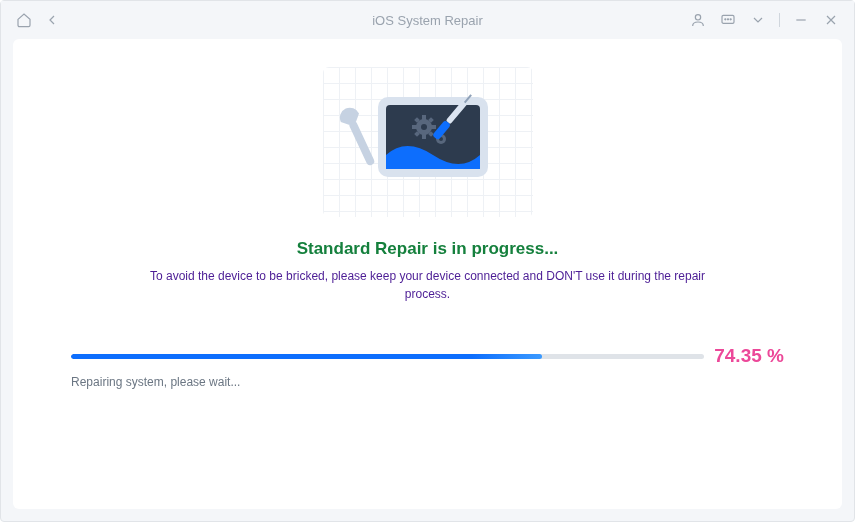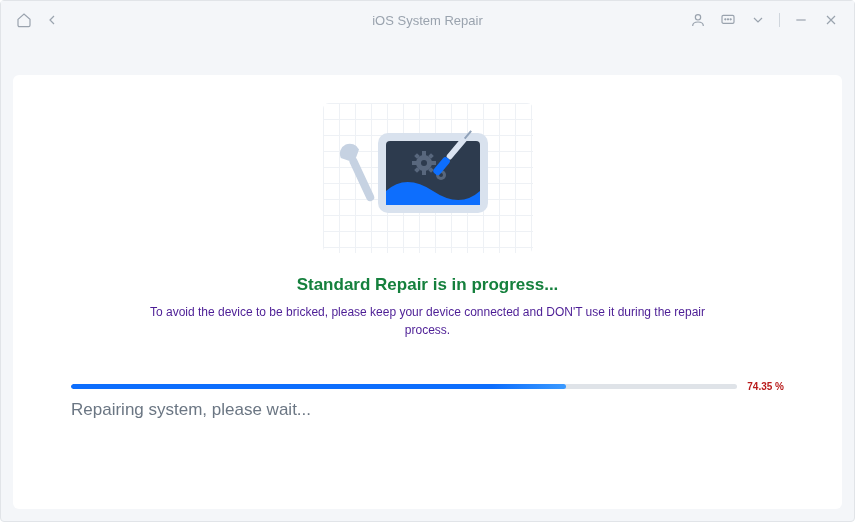--- a/index.html
+++ b/index.html
@@ -11,21 +11,20 @@
       overflow: hidden;
     }
     .window {
       width: 855px;
       height: 522px;
       background: #f4f6f9;
       border: 1px solid #e1e4e8;
       border-radius: 4px;
       display: flex;
       flex-direction: column;
-      gap: 36px;
     }
     .titlebar {
       height: 38px;
       display: flex;
       align-items: center;
       padding: 0 14px;
       background: #f4f6f9;
       position: relative;
     }
     .titlebar-left {
@@ -112,32 +111,32 @@
       border-radius: 3px;
       position: relative;
       overflow: hidden;
     }
     .progress-fill {
       height: 100%;
       background: linear-gradient(90deg, #0d6efd 0%, #0d6efd 85%, #3b9aff 100%);
       border-radius: 3px;
     }
     .progress-pct {
-      color: #b91c1c;
+      color: #ec4899;
       font-weight: 700;
-      font-size: 10px;
+      font-size: 19px;
       white-space: nowrap;
     }
     .progress-labels {
       width: 86%;
       display: flex;
       justify-content: space-between;
       margin-top: 8px;
       color: #6b7683;
-      font-size: 17px;
+      font-size: 12px;
     }
   </style>
 </head>
 <body>
 
 <div class="window">
   <div class="titlebar">
     <div class="titlebar-left">
       <span class="icon-btn">
         <svg viewBox="0 0 24 24" fill="none" stroke="currentColor" stroke-width="1.8">

